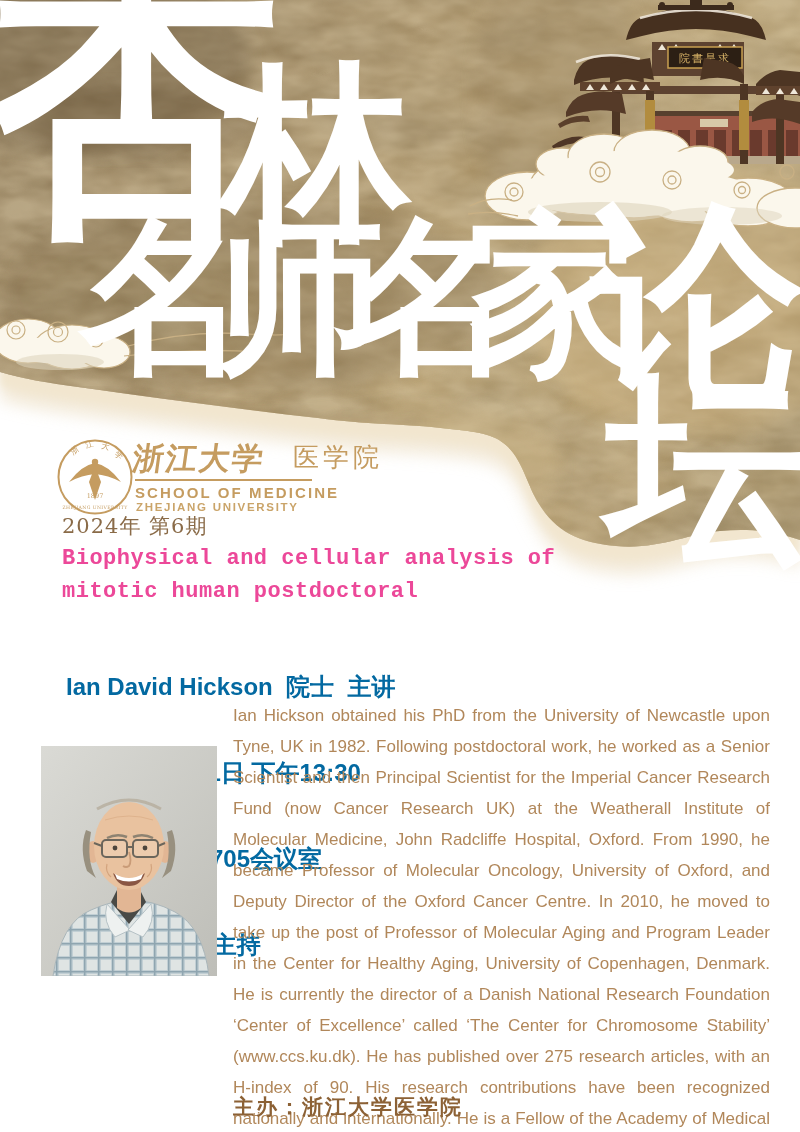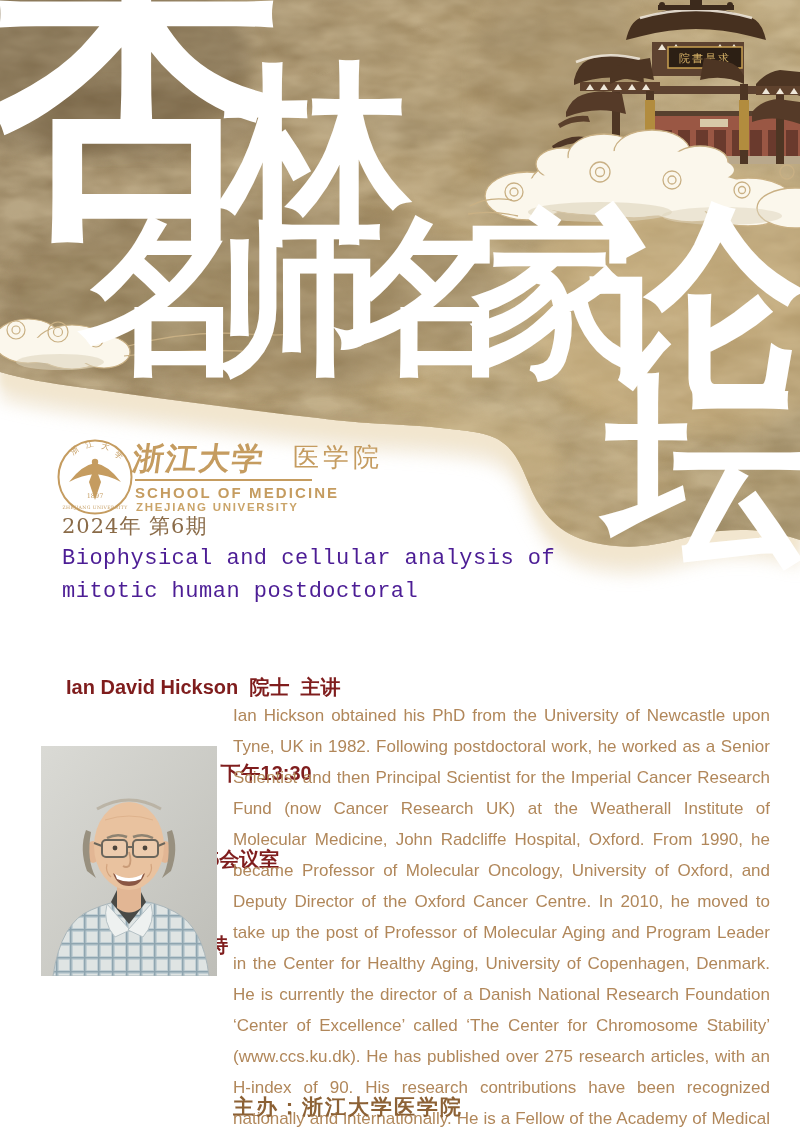--- a/index.html
+++ b/index.html
@@ -25,24 +25,24 @@
   .univ-cn{font-family:"DejaVu Serif","Liberation Serif",serif;font-size:31px;font-weight:bold;
            display:inline-block;transform:skewX(-8deg);letter-spacing:2px;}
   .college-cn{font-family:"DejaVu Sans","Liberation Sans",sans-serif;font-size:26px;margin-left:28px;
               letter-spacing:4px;vertical-align:3px;}
   .logo-divider{position:absolute;left:135px;top:479px;width:177px;height:2px;background:#c59c60;z-index:3;}
   .logo-en1{position:absolute;left:135px;top:484px;z-index:3;color:#c59c60;font-size:15px;font-weight:bold;letter-spacing:2.1px;white-space:nowrap;}
   .logo-en2{position:absolute;left:136px;top:501px;z-index:3;color:#caa469;font-size:11.5px;font-weight:bold;letter-spacing:1.7px;white-space:nowrap;}
 
   .issue{position:absolute;left:62px;top:512px;z-index:3;color:#8a6b48;font-size:21px;letter-spacing:1px;
          font-family:"DejaVu Serif","Liberation Serif",serif;}
-  .talk-title{position:absolute;left:62px;top:542px;z-index:3;color:#4c1d95;
+  .talk-title{position:absolute;left:62px;top:542px;z-index:3;color:#ec4899;
               font-family:"Liberation Mono","DejaVu Sans Mono",monospace;
-              font-size:22px;line-height:33px;font-weight:normal;letter-spacing:0.5px;white-space:nowrap;}
-  .info{position:absolute;left:66px;top:616px;z-index:3;color:#7f1d1d;font-size:20px;font-weight:bold;
+              font-size:22px;line-height:33px;font-weight:bold;letter-spacing:0.5px;white-space:nowrap;}
+  .info{position:absolute;left:66px;top:616px;z-index:3;color:#0369a1;font-size:24px;font-weight:bold;
         line-height:28.6px;white-space:pre-wrap;}
   .photo{position:absolute;left:41px;top:746px;width:176px;height:230px;z-index:3;}
   .bio{position:absolute;left:233px;top:700px;width:537px;z-index:3;color:#b1875a;
        font-size:17px;line-height:31px;text-align:justify;}
   .footer{position:absolute;left:233px;top:1093px;width:537px;z-index:3;
           color:#8c6135;font-size:21px;font-weight:bold;letter-spacing:2px;
           font-family:"DejaVu Serif","Liberation Serif",serif;white-space:pre-wrap;}
 </style>
 </head>
 <body>

